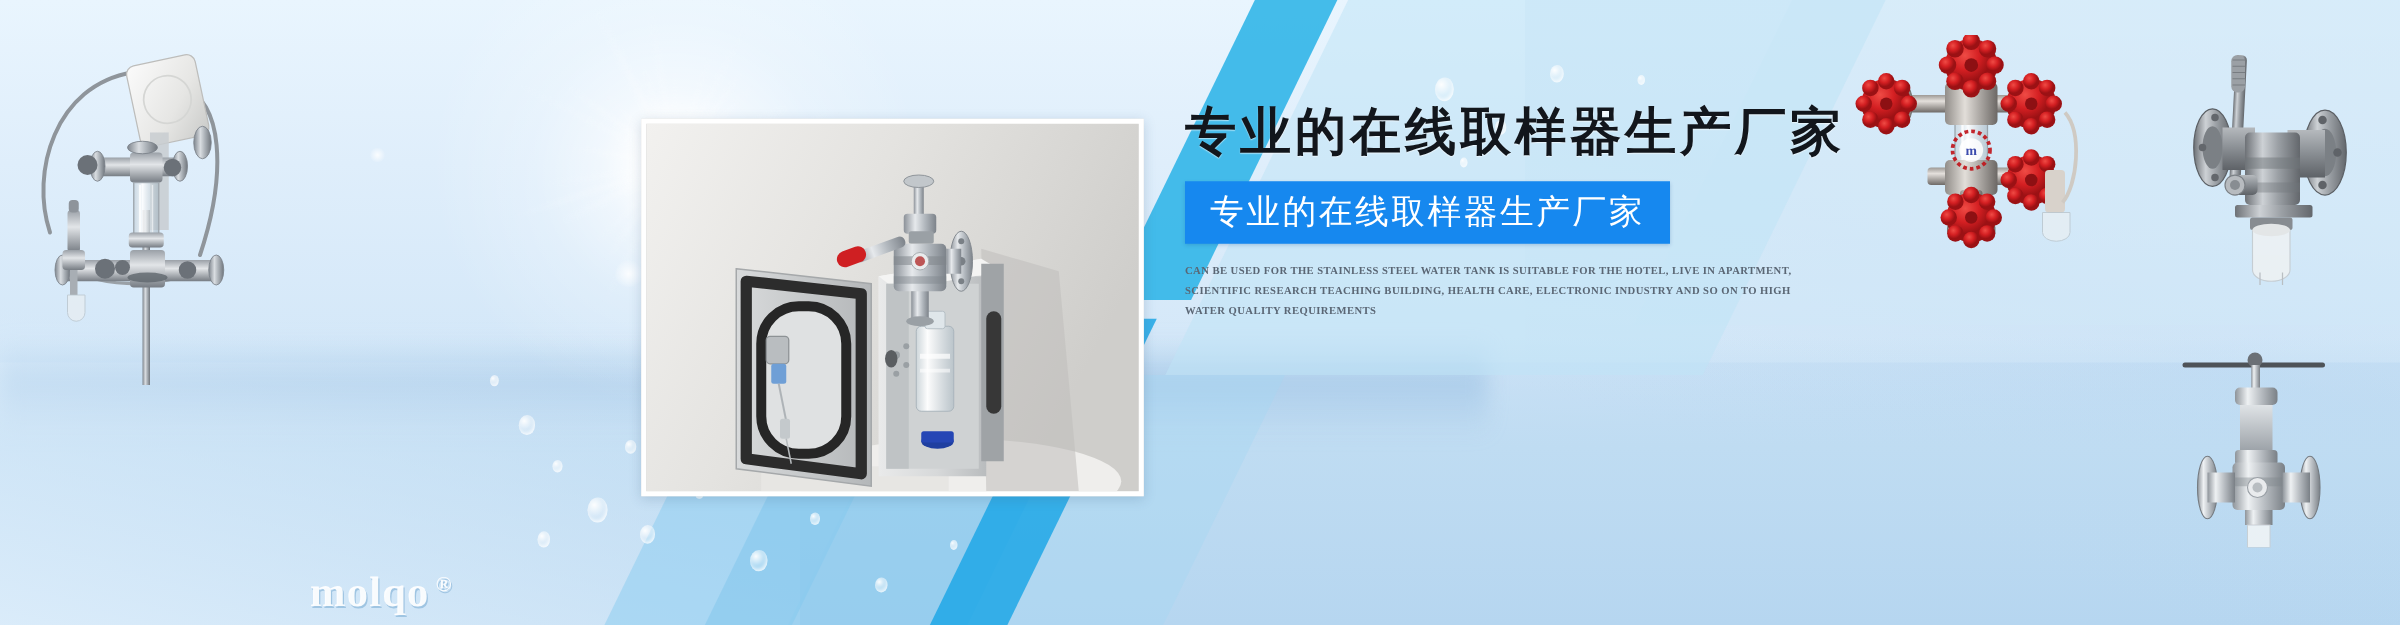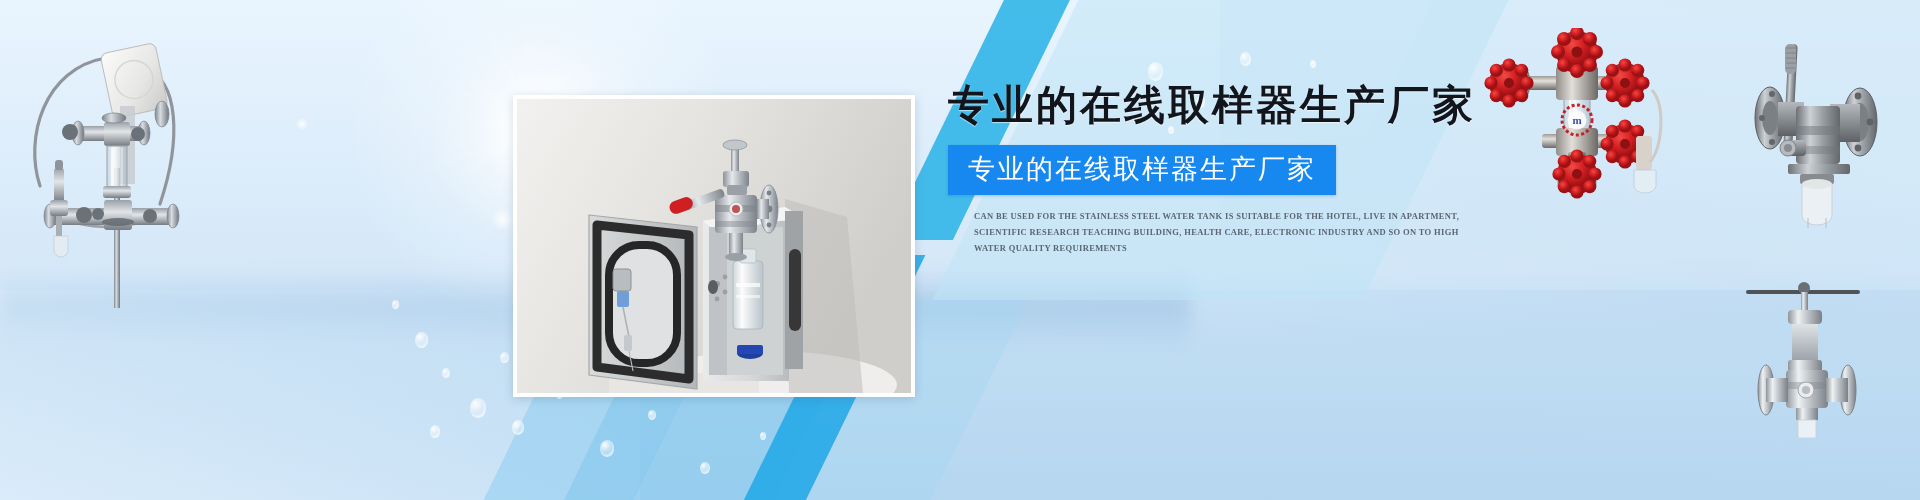--- a/index.html
+++ b/index.html
@@ -112,21 +112,21 @@
     background:#1688ef;color:#ffffff;
     font-size:27px;font-weight:500;letter-spacing:2px;
     padding:6px 20px 8px 20px;white-space:nowrap;
     box-shadow:0 1px 3px rgba(20,80,150,.25);
   }
 
   .en-copy{
     margin-top:14px;width:500px;
     font-family:"Liberation Serif","DejaVu Serif",serif;
     font-size:8.5px;line-height:1.85;letter-spacing:.35px;
-    color:#5a6674;text-transform:uppercase;font-weight:700;margin-left:26px;
+    color:#5a6674;text-transform:uppercase;font-weight:700;
   }
 
   
   .watermark{
     position:absolute;left:248px;top:456px;
     font-family:"Liberation Serif","DejaVu Serif",serif;
     font-size:34px;font-weight:700;letter-spacing:1px;
     color:rgba(255,255,255,.92);
     text-shadow:1px 1px 0 rgba(150,190,222,.85);
     white-space:nowrap;
@@ -635,14 +635,17 @@
       <rect x="54" y="148" width="18" height="18" fill="#f3f5f6" opacity=".85" stroke="#c9ced1" stroke-width=".8"></rect>
     </svg>
   </div>
 
   <div class="copy">
     <div class="company">专业的在线取样器生产厂家</div>
     <div><span class="custom-tag">专业的在线取样器生产厂家</span></div>
     <div class="en-copy">CAN BE USED FOR THE STAINLESS STEEL WATER TANK IS SUITABLE FOR THE HOTEL, LIVE IN APARTMENT, SCIENTIFIC RESEARCH TEACHING BUILDING, HEALTH CARE, ELECTRONIC INDUSTRY AND SO ON TO HIGH WATER QUALITY REQUIREMENTS</div>
   </div>
 
+  <div class="watermark">
+    <span>molqo</span><sup>®</sup>
+  </div>
 
 </div>
 
 </body></html>

